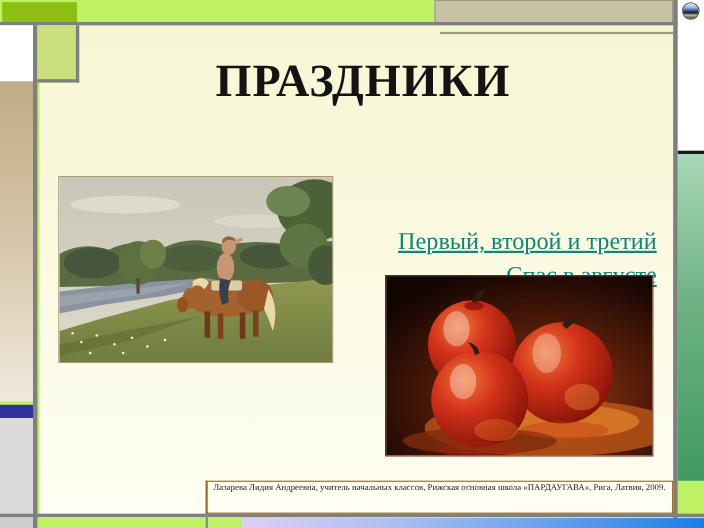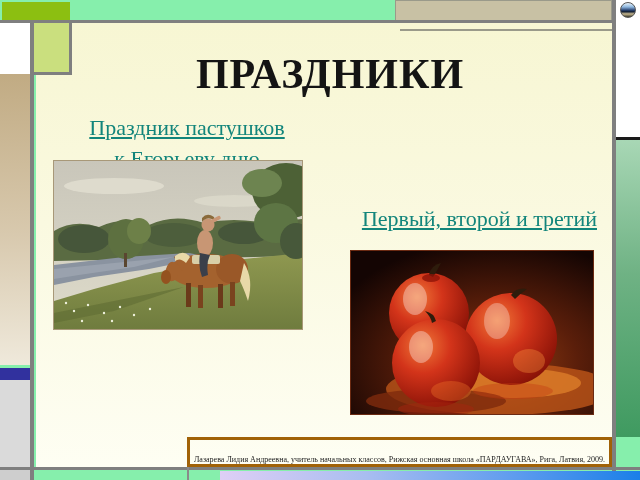--- a/index.html
+++ b/index.html
@@ -1,16 +1,16 @@
 <!DOCTYPE html>
 <html><head>
 <meta charset="utf-8">
 <style>
   html,body{margin:0;padding:0;background:#fff;}
-  #stage{position:relative;width:640px;height:480px;background:#86efac;overflow:hidden;
+  #stage{position:relative;width:640px;height:480px;background:#bef264;overflow:hidden;
          font-family:"Liberation Serif","DejaVu Serif",serif;}
   .abs{position:absolute;}
 
   
   #green-rect-top{left:2px;top:2px;width:68px;height:18px;background:#8cbf11;}
   #tan-rect-top{left:395px;top:0;width:215px;height:19px;background:#c8c1a4;border:1px solid #9a9a8a;}
   #hline-top{left:0;top:20px;width:617px;height:3px;background:#7f7f7f;}
   #hline-top-inner{left:400px;top:29px;width:212px;height:2px;background:#9a9a8a;}
 
   #slide{left:36px;top:23px;width:576px;height:444px;
@@ -46,22 +46,22 @@
 
   .hlink{color:#12857b;font-size:22px;line-height:31px;text-align:center;cursor:pointer;}
   .hlink span{text-decoration:underline;}
   #link1{left:62px;top:112px;width:250px;}
   #link2{left:345px;top:203px;width:252px;text-align:right;}
 
   #painting{left:53px;top:160px;width:248px;height:168px;border:1px solid #a89878;z-index:3;cursor:pointer;}
   #apples{left:350px;top:250px;width:242px;height:163px;border:1px solid #6b2a12;z-index:3;cursor:pointer;}
   #painting svg,#apples svg{display:block;}
 
-  #footer-box{left:187px;top:437px;width:425px;height:30px;border:3px solid #a16207;
-              box-sizing:border-box;display:flex;align-items:flex-end;justify-content:center;}
+  #footer-box{left:187px;top:437px;width:425px;height:30px;border:1px solid #a16207;
+              box-sizing:border-box;display:flex;align-items:flex-start;justify-content:center;}
   #footer-text{font-size:8px;color:#222;text-align:center;white-space:nowrap;}
 </style>
 </head>
 <body>
 
 <div id="stage">
 
   <div class="abs" id="slide"></div>
 
   <div class="abs" id="green-rect-top"></div>
@@ -79,27 +79,24 @@
   <div class="abs" id="black-line-right"></div>
   <div class="abs" id="green-stripe-right"></div>
   <div class="abs" id="vline-right"></div>
   <div class="abs" id="hline-bottom"></div>
   <div class="abs" id="vline-footer"></div>
   <div class="abs" id="bottom-grad-bar"></div>
   <div class="abs" id="globe"></div>
 
   <div class="abs" id="title">ПРАЗДНИКИ</div>
 
-  <div class="abs hlink" id="link1">
-    <span style="display:block">Праздник пастушков</span>
-    <span style="display:block">к Егорьеву дню</span>
-  </div>
 
   <div class="abs hlink" id="link2">
     <span style="display:block">Первый, второй и третий</span>
+    <span style="display:block">Спас в августе</span>
   </div>
 
   <div class="abs" id="painting">
     <svg width="248" height="168" viewBox="0 0 248 168" xmlns="http://www.w3.org/2000/svg">
       <defs>
         <linearGradient id="sky" x1="0" y1="0" x2="0" y2="1">
           <stop offset="0" stop-color="#c9c6ba"></stop>
             <stop offset="1" stop-color="#dedbca"></stop>
         </linearGradient>
         <linearGradient id="hill" x1="0" y1="0" x2="0" y2="1">

